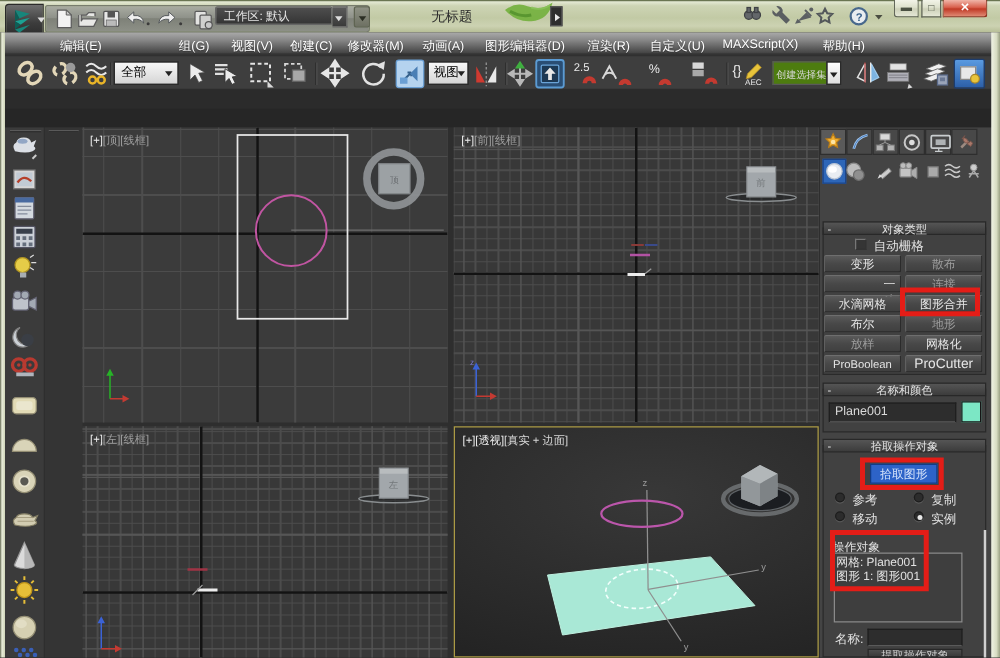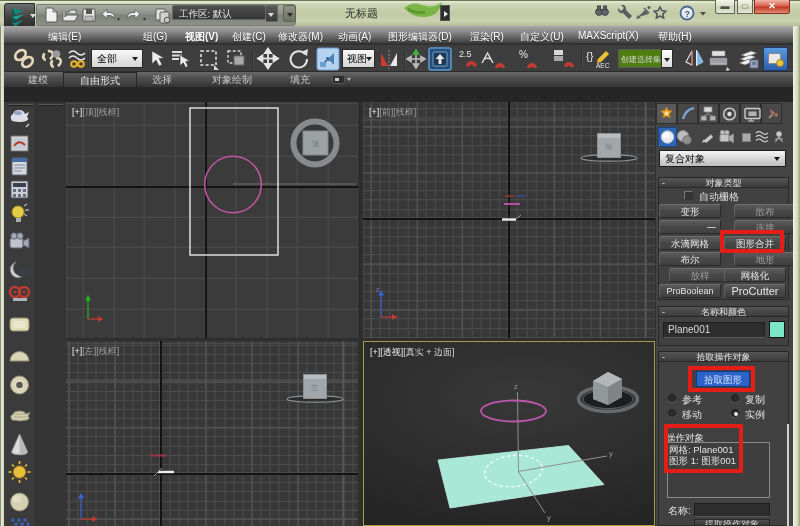--- a/index.html
+++ b/index.html
@@ -80,21 +80,21 @@
 .ptab { position:absolute; top:1px; width:21px; height:21px; background:#484848; border:1px solid #2e2e2e; }
 .picon2 { position:absolute; top:25px; width:19px; height:20px; }
 #cmbCompound { position:absolute; left:3px; top:48px; width:127px; height:17px;
   background:linear-gradient(#f5f5f5,#d8d8d8 50%,#bdbdbd); border:1px solid #1c1c1c; border-radius:1px;
   font-size:10px; color:#000; line-height:16px; padding-left:5px; }
 #cmbCompound:after { content:""; position:absolute; right:5px; top:6px;
   border-left:3.5px solid transparent; border-right:3.5px solid transparent; border-top:4.5px solid #111; }
 .rollbody { position:absolute; left:2px; width:131px; border:1px solid #2a2a2a; background:#414141; }
 .pfield { position:absolute; background:#2d2d2d; border:1px solid #1f1f1f; border-bottom-color:#5a5a5a;
   color:#d9d9d9; font-size:10px; line-height:14px; padding-left:4px; }
-.dim { color:#9d9d9d !important;margin-left:10px; }
+.dim { color:#9d9d9d !important; }
 #rightborder { left:793px; top:26px; width:7px; height:500px; background:linear-gradient(90deg,#f0f3e4,#d7dcc2 60%,#9aa183); }
 #leftborder { left:0px; top:26px; width:4px; height:500px; background:linear-gradient(90deg,#60664e,#e9edda 40%,#cfd5b9); }
 .rollhead { position:absolute; left:2px; width:131px; height:11px; background:linear-gradient(#555,#3c3c3c);
   border:1px solid #282828; color:#e3e3e3; font-size:9px; text-align:center; line-height:10px; }
 .rollhead i { position:absolute; left:3px; top:0px; font-style:normal; }
 .cbtn { position:absolute; width:62px; height:14px; background:linear-gradient(#5a5a5a,#484848 50%,#404040);
   border:1px solid #2b2b2b; border-top-color:#6e6e6e; border-left-color:#606060; border-radius:2px;
   color:#e6e6e6; font-size:9.5px; text-align:center; line-height:13px; }
 .redbox { position:absolute; border:4px solid #e41d17; }
 .radio { position:absolute; width:8px; height:8px; border-radius:50%;
@@ -181,21 +181,21 @@
       <path d="M7 12 l4.5 2.8 -4.5 3.7 z" fill="#0e5e56"></path>
       <path d="M7 18.5 l12 -3.7 -8.5 6.4 z" fill="#17867b"></path>
     </svg>
   </div>
   <div class="abs" style="left:30px; top:14px; border-left:3px solid transparent; border-right:3px solid transparent; border-top:4px solid #ddd;"></div>
 
   <div class="abs" id="menubar">
     <span class="mitem" style="left:48px;">编辑(E)</span>
     <span class="mitem" style="left:96px;margin-top:26px;">工具(T)</span>
     <span class="mitem" style="left:143px;">组(G)</span>
-    <span class="mitem" style="left:185px;font-weight:bold;">视图(V)</span>
+    <span class="mitem" style="left:185px;">视图(V)</span>
     <span class="mitem" style="left:232px;">创建(C)</span>
     <span class="mitem" style="left:278px;">修改器(M)</span>
     <span class="mitem" style="left:338px;">动画(A)</span>
     <span class="mitem" style="left:388px;">图形编辑器(D)</span>
     <span class="mitem" style="left:470px;">渲染(R)</span>
     <span class="mitem" style="left:520px;">自定义(U)</span>
     <span class="mitem" style="left:578px;">MAXScript(X)</span>
     <span class="mitem" style="left:658px;">帮助(H)</span>
   </div>
 
@@ -311,30 +311,20 @@
     <div class="abs" style="left:618px; top:4px; width:43px; height:19px; background:#4d7c0f; border:1px solid #5a5a5a; border-right:none; font-size:8px; color:#d8d8d8; line-height:19px; padding-left:2px; overflow:hidden;">创建选择集</div>
     <div class="abs" style="left:661px; top:4px; width:12px; height:19px; background:linear-gradient(#ffffff,#dddddd); border:1px solid #2a2a2a;">
       <div class="abs" style="left:2px; top:8px; border-left:3.5px solid transparent; border-right:3.5px solid transparent; border-top:4.5px solid #222;"></div>
     </div>
     <div class="abs" style="left:763px; top:2px; width:25px; height:24px; background:linear-gradient(#5a9ae0,#2c5fa8); border:1px solid #1c3c6e; border-radius:2px;">
       <div class="abs" style="left:4px; top:5px; width:13px; height:11px; background:#e8e8e8; border:1px solid #888;"></div>
       <div class="abs" style="left:12px; top:11px; width:8px; height:8px; background:#e8c43a; border-radius:50%; border:1px solid #a8862a;"></div>
     </div>
   </div>
 
-  <div class="abs" id="ribbon">
-    <span class="rtab" style="left:28px;">建模</span>
-    <div id="rtabsel">自由形式</div>
-    <span class="rtab" style="left:152px;">选择</span>
-    <span class="rtab" style="left:212px;">对象绘制</span>
-    <span class="rtab" style="left:290px;">填充</span>
-    <div class="abs" style="left:332px; top:3px; width:13px; height:9px; background:#2e2e2e; border-radius:2px; border:1px solid #555;"></div>
-    <div class="abs" style="left:335px; top:6px; width:4px; height:3px; background:#ccc;"></div>
-    <div class="abs" style="left:347px; top:6px; border-left:2.5px solid transparent; border-right:2.5px solid transparent; border-top:3.5px solid #bbb;"></div>
-  </div>
   <div class="abs" id="darkstrip"></div>
 
   <div class="abs" id="main">
     <div class="abs" id="leftstrip1"></div>
     <div class="abs" id="leftstrip2"></div>
     <div class="grip" style="left:8px; top:2px; width:25px;"></div>
     <div class="grip" style="left:39px; top:2px; width:24px;"></div>
     <svg class="abs" style="left:4px; top:0; opacity:0.93;" width="31" height="424" viewBox="0 0 31 424">
 
       <path d="M8 19 q-3 -5 1 -7 q1 -4 6 -4 q5 0 6 4 l4 -2 -2 5 q3 2 -1 4 q-5 2 -14 0 z" fill="#e8ecf2"></path>
@@ -537,21 +527,20 @@
         <path d="M46 16 l3.6 -1.8 -1.8 -1.8 z" fill="#dedede"></path>
         <rect x="64" y="7.5" width="9" height="7" rx="1" fill="#c4c4c4" stroke="#8a8a8a"></rect>
         <path d="M73 9.5 l4.5 -2.7 v9 l-4.5 -2.7 z" fill="#adadad" stroke="#8a8a8a" stroke-width="0.8"></path>
         <circle cx="66.5" cy="5.5" r="2.3" fill="#bdbdbd" stroke="#8a8a8a" stroke-width="0.8"></circle>
         <circle cx="71" cy="5.5" r="2.3" fill="#bdbdbd" stroke="#8a8a8a" stroke-width="0.8"></circle>
         <rect x="86.5" y="6.5" width="8" height="8" fill="#aaa" stroke="#7e7e7e"></rect>
         <path d="M100 13.5 q3 -2.6 6 0 t6 0 M100 9.75 q3 -2.6 6 0 t6 0 M100 6 q3 -2.6 6 0 t6 0" fill="none" stroke="#c8c8c8" stroke-width="1.2"></path>
         <circle cx="123" cy="7" r="2.6" fill="#cdcdcd" stroke="#999" stroke-width="0.8"></circle>
         <path d="M123 9.5 l3.6 5.5 m-3.6 -5.5 l-3.6 5.5 m-0.4 -3 h8" stroke="#aaa" stroke-width="1.2" fill="none"></path>
       </svg>
-      <div id="cmbCompound">复合对象</div>
 
       <div class="rollbody" style="top:80px; height:118px;"></div>
       <div class="rollhead" style="top:75px;"><i>-</i>对象类型</div>
       <div class="abs" style="left:28px; top:89px; width:9px; height:9px; background:#353535; border:1px solid #777; border-bottom-color:#333; border-right-color:#333;"></div>
       <div class="rlabel" style="left:43px; top:88px; font-size:10px;">自动栅格</div>
       <div class="cbtn" style="left:3px;  top:102px;">变形</div>
       <div class="cbtn dim" style="left:68px; top:102px;">散布</div>
       <div class="cbtn" style="left:3px;  top:118px;padding-left:43px;">一致</div>
       <div class="cbtn dim" style="left:68px; top:118px;">连接</div>
       <div class="cbtn" style="left:3px;  top:134px;">水滴网格</div>

